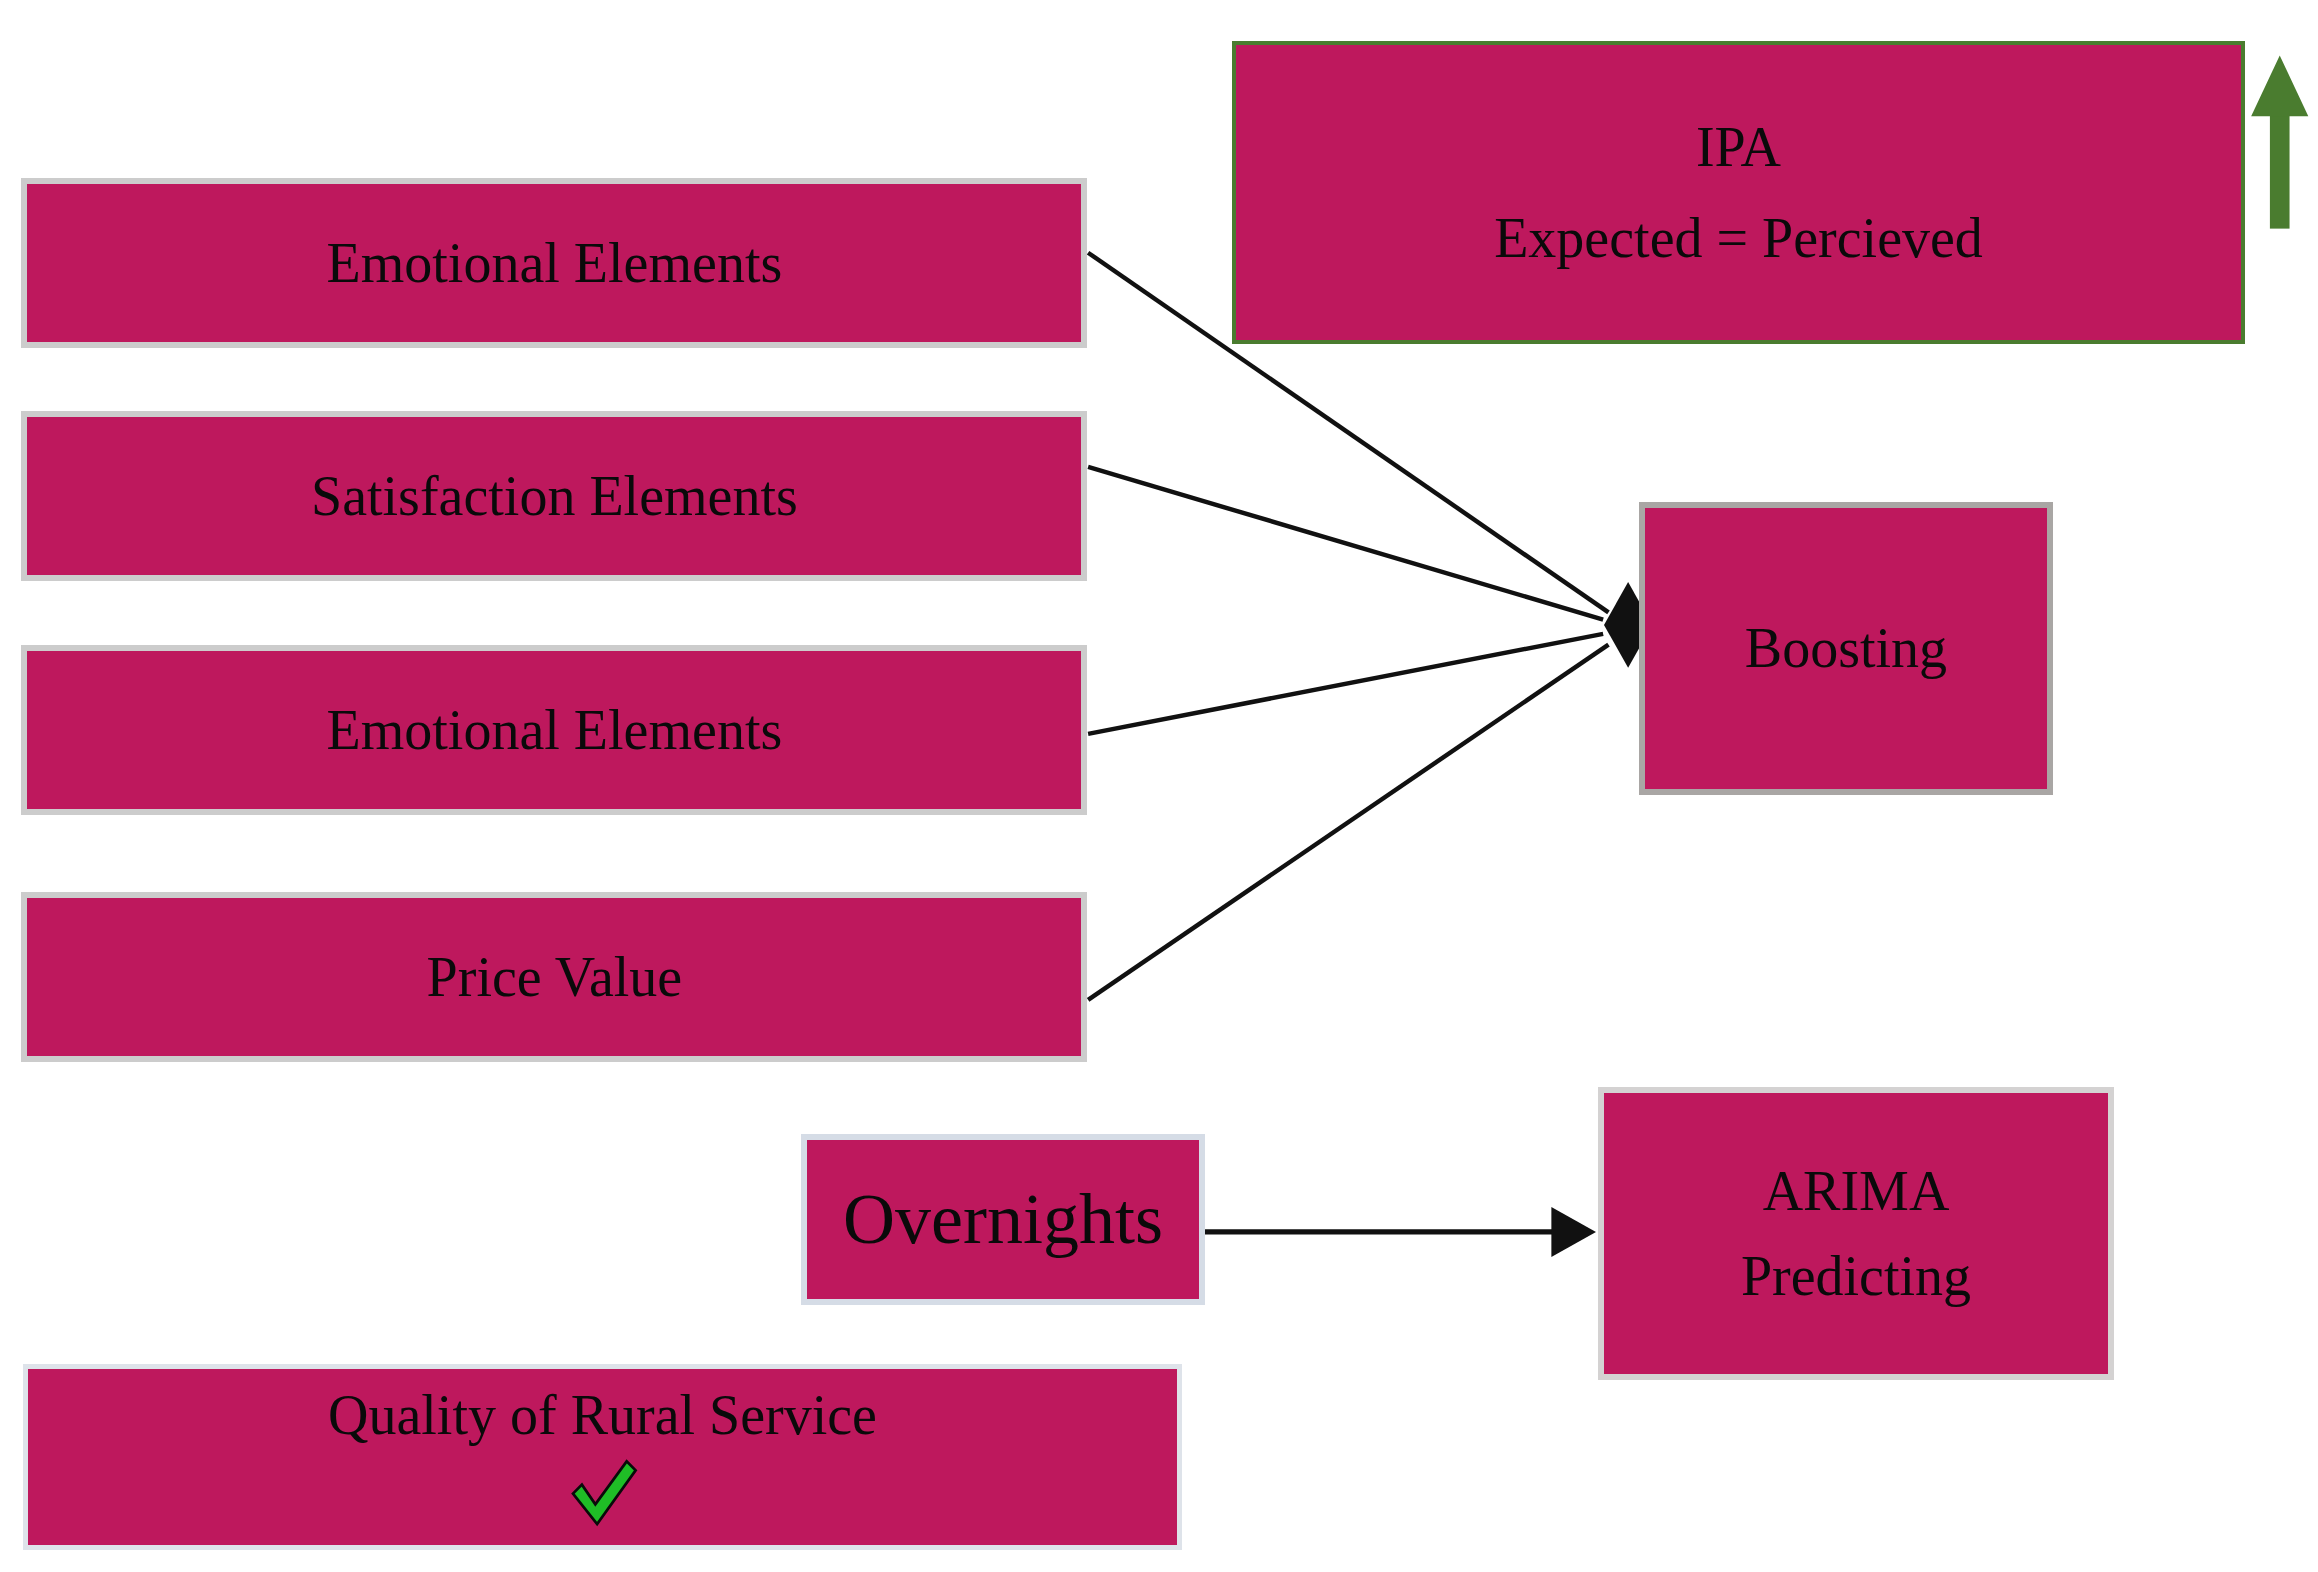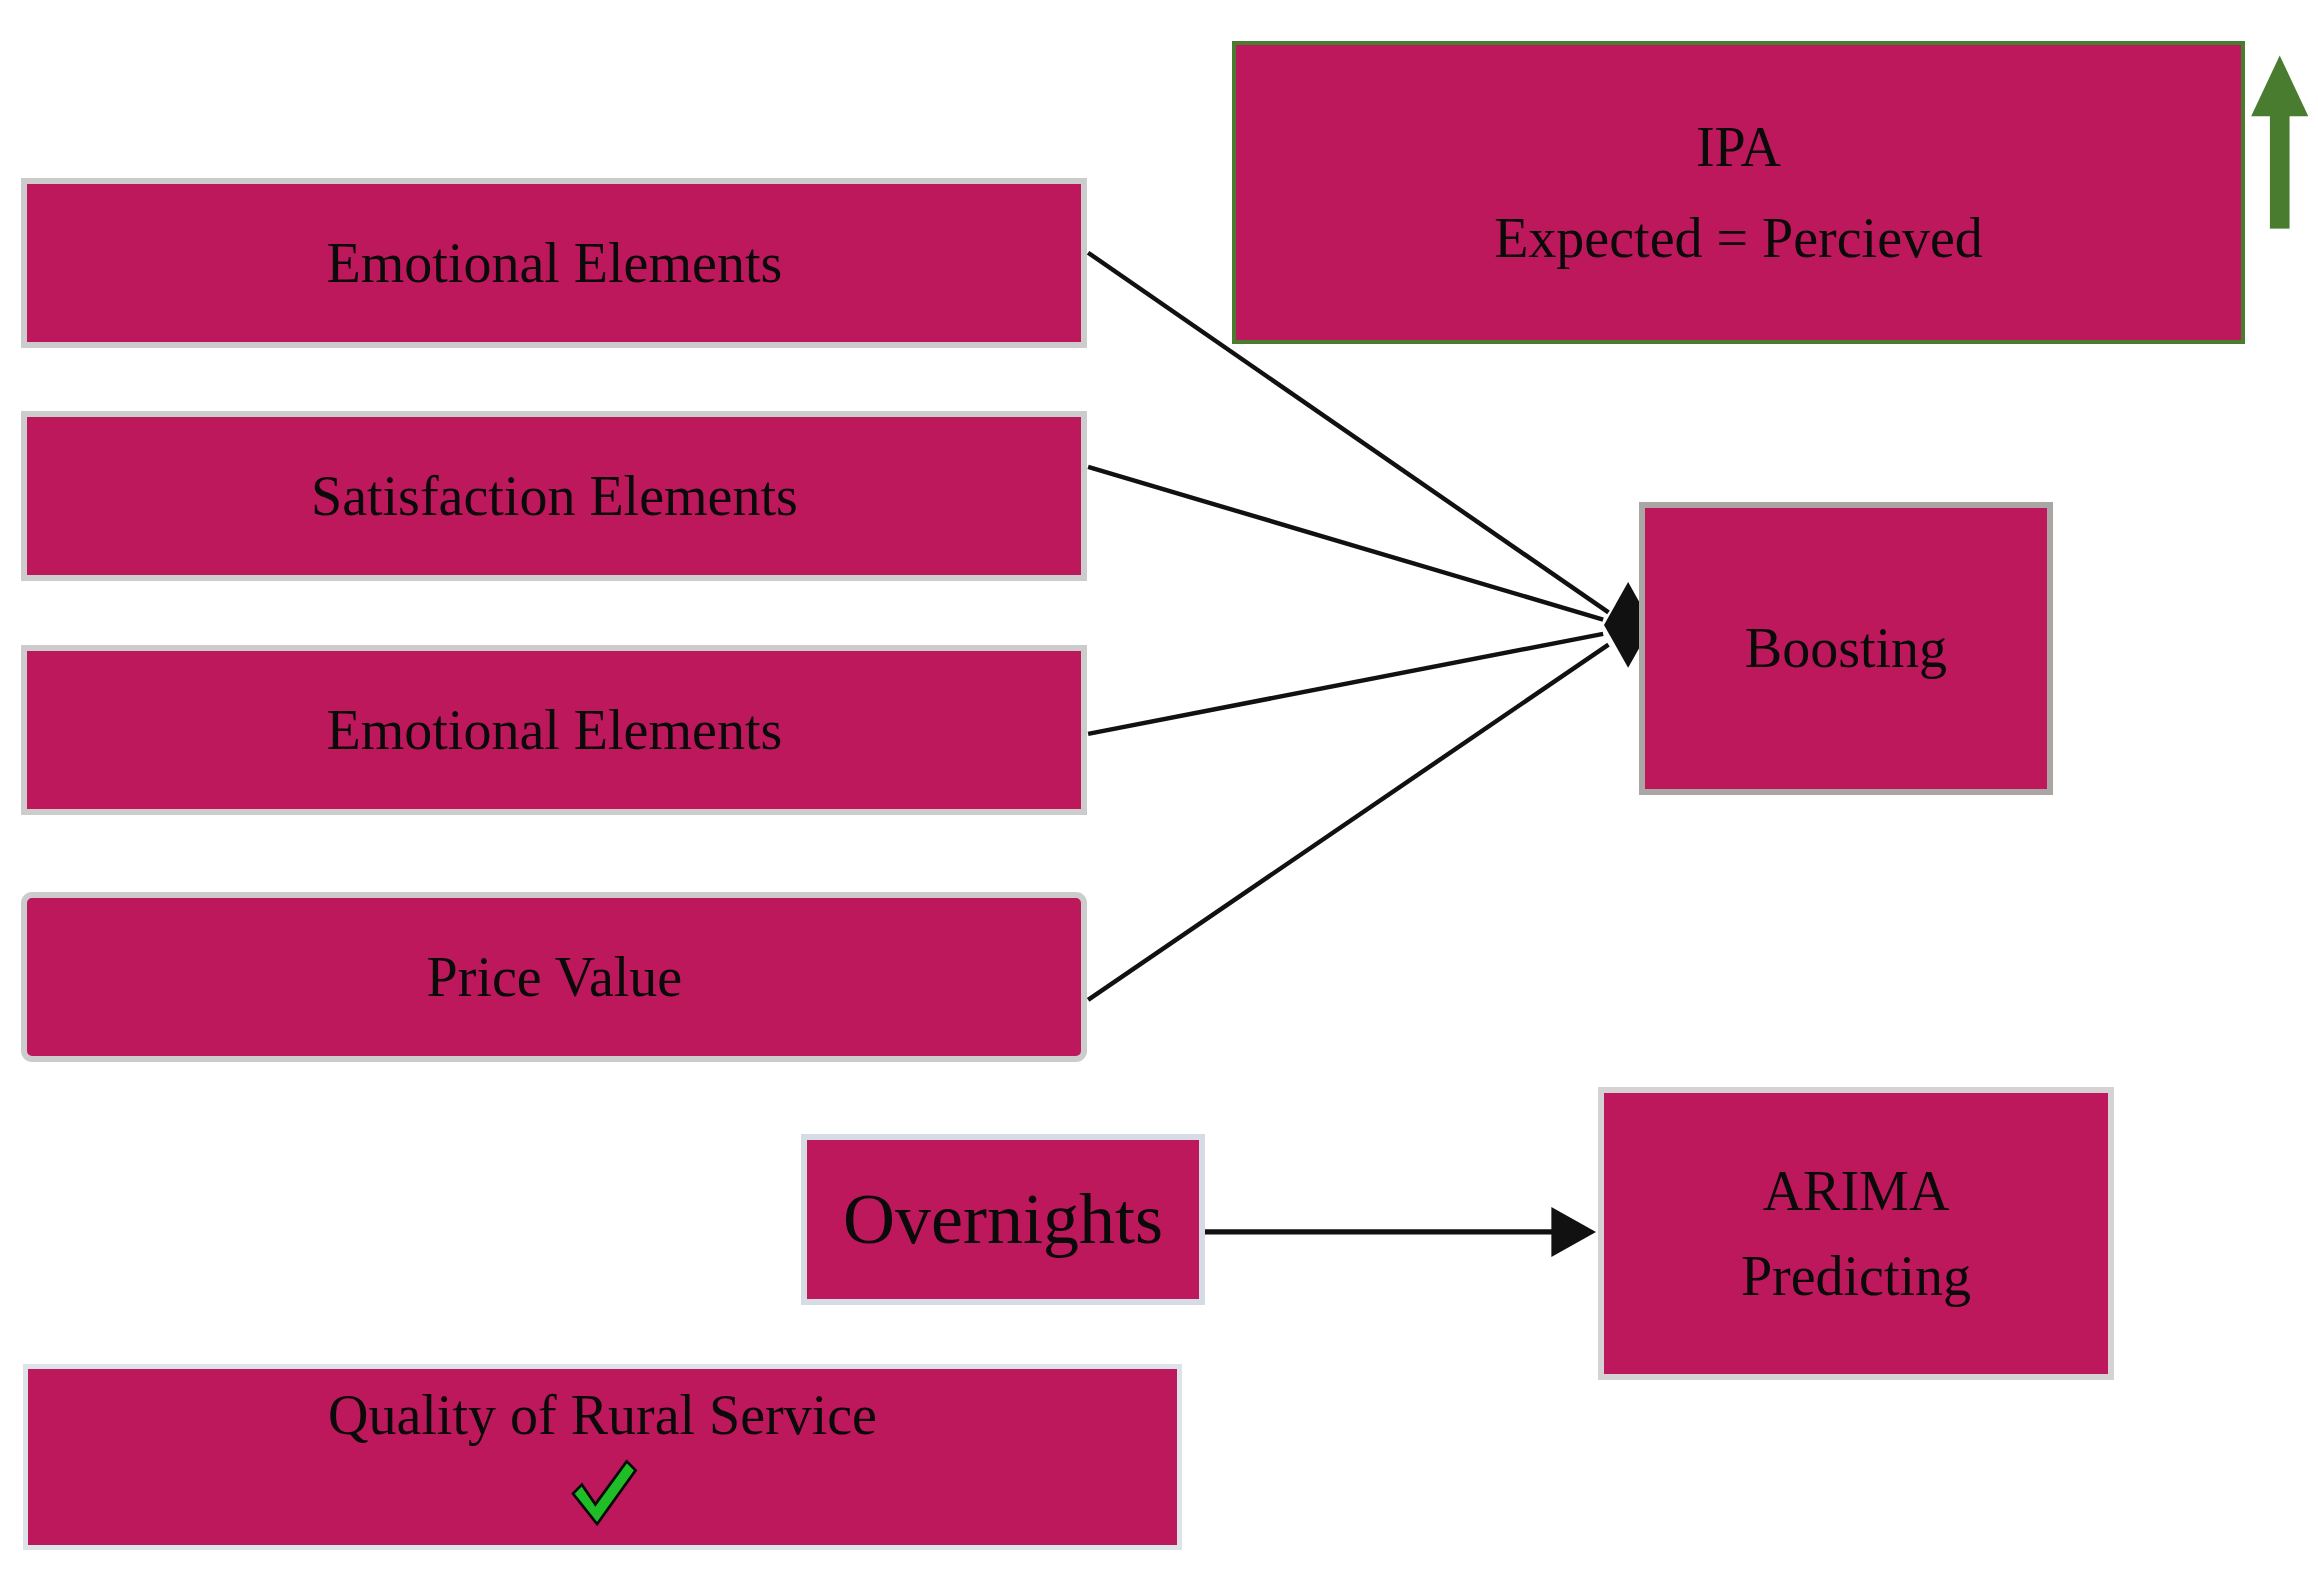--- a/index.html
+++ b/index.html
@@ -33,21 +33,21 @@
   }
 
   
   .driver {
     border: 6.2px solid #cccccc;
     font-size: 56px;
   }
   #node-functional  { left: 21.4px;  top: 178px;  width: 1066px; height: 170px; }
   #node-satisfaction{ left: 21.4px;  top: 411px;  width: 1066px; height: 170px; }
   #node-emotional   { left: 21.4px;  top: 645px;  width: 1066px; height: 170px; }
-  #node-price       { left: 21.4px;  top: 892px; width: 1066px; height: 170px; border-radius: 11px; }
+  #node-price       { left: 21.4px;  top: 892px; width: 1066px; height: 170px; }
 
   
   #node-ipa {
     left: 1232px; top: 41px; width: 1013px; height: 303px;
     border: 4.5px solid #4a7c2f;
     font-size: 56px;
   }
   #node-ipa .line + .line { margin-top: 23px; }
 
   

